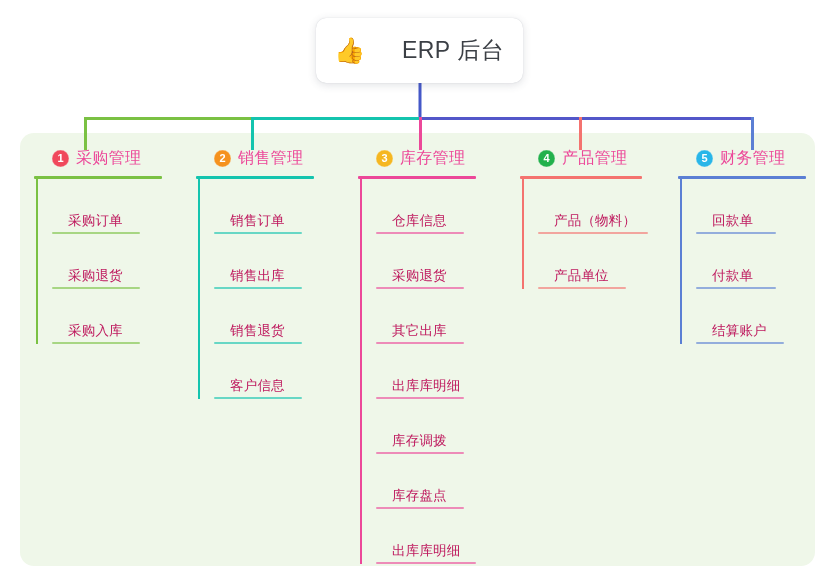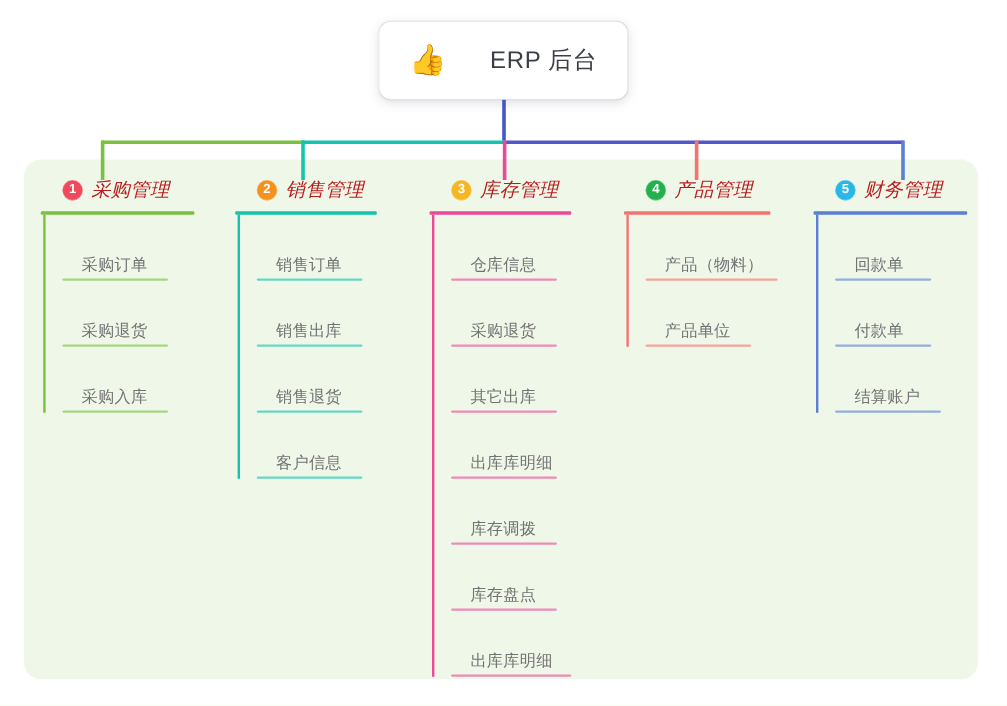--- a/index.html
+++ b/index.html
@@ -39,21 +39,21 @@
     gap: 10px;
     box-sizing: border-box;
     z-index: 5;
   }
   .root-emoji {
     font-size: 25px;
     line-height: 1;
     display: block;
   }
   .root-title {
-    font-size: 20px;
+    font-size: 23px;
     letter-spacing: 0.5px;
     color: #3b3f45;
     white-space: nowrap;
     margin-left: 26px;
   }
 
   
   .panel {
     position: absolute;
     left: 20px;
@@ -105,24 +105,23 @@
     color: #ffffff;
     font-size: 11px;
     line-height: 17px;
     text-align: center;
     font-weight: bold;
     flex: none;
     box-shadow: 0 0 0 0.5px rgba(255,255,255,0.35) inset;
   }
   .col-title {
     font-size: 16px;
-    color: #b91c1c;
+    color: #ec4899;
     white-space: nowrap;
     letter-spacing: 0.3px;
-    font-style: italic;
   }
   .head-rule {
     height: 3px;
     margin-top: 6px;
     border-radius: 1px;
   }
 
   .col-body {
     position: relative;
     padding-left: 18px;
@@ -138,21 +137,21 @@
   .item {
     position: relative;
     height: 55px;
     box-sizing: border-box;
     padding-left: 16px;
     display: flex;
     align-items: flex-end;
   }
   .item-label {
     font-size: 13.5px;
-    color: #737373;
+    color: #be185d;
     white-space: nowrap;
     padding-bottom: 4px;
     letter-spacing: 0.2px;
   }
   .item-rule {
     position: absolute;
     left: 0;
     bottom: 0;
     height: 2px;
     border-radius: 1px;

